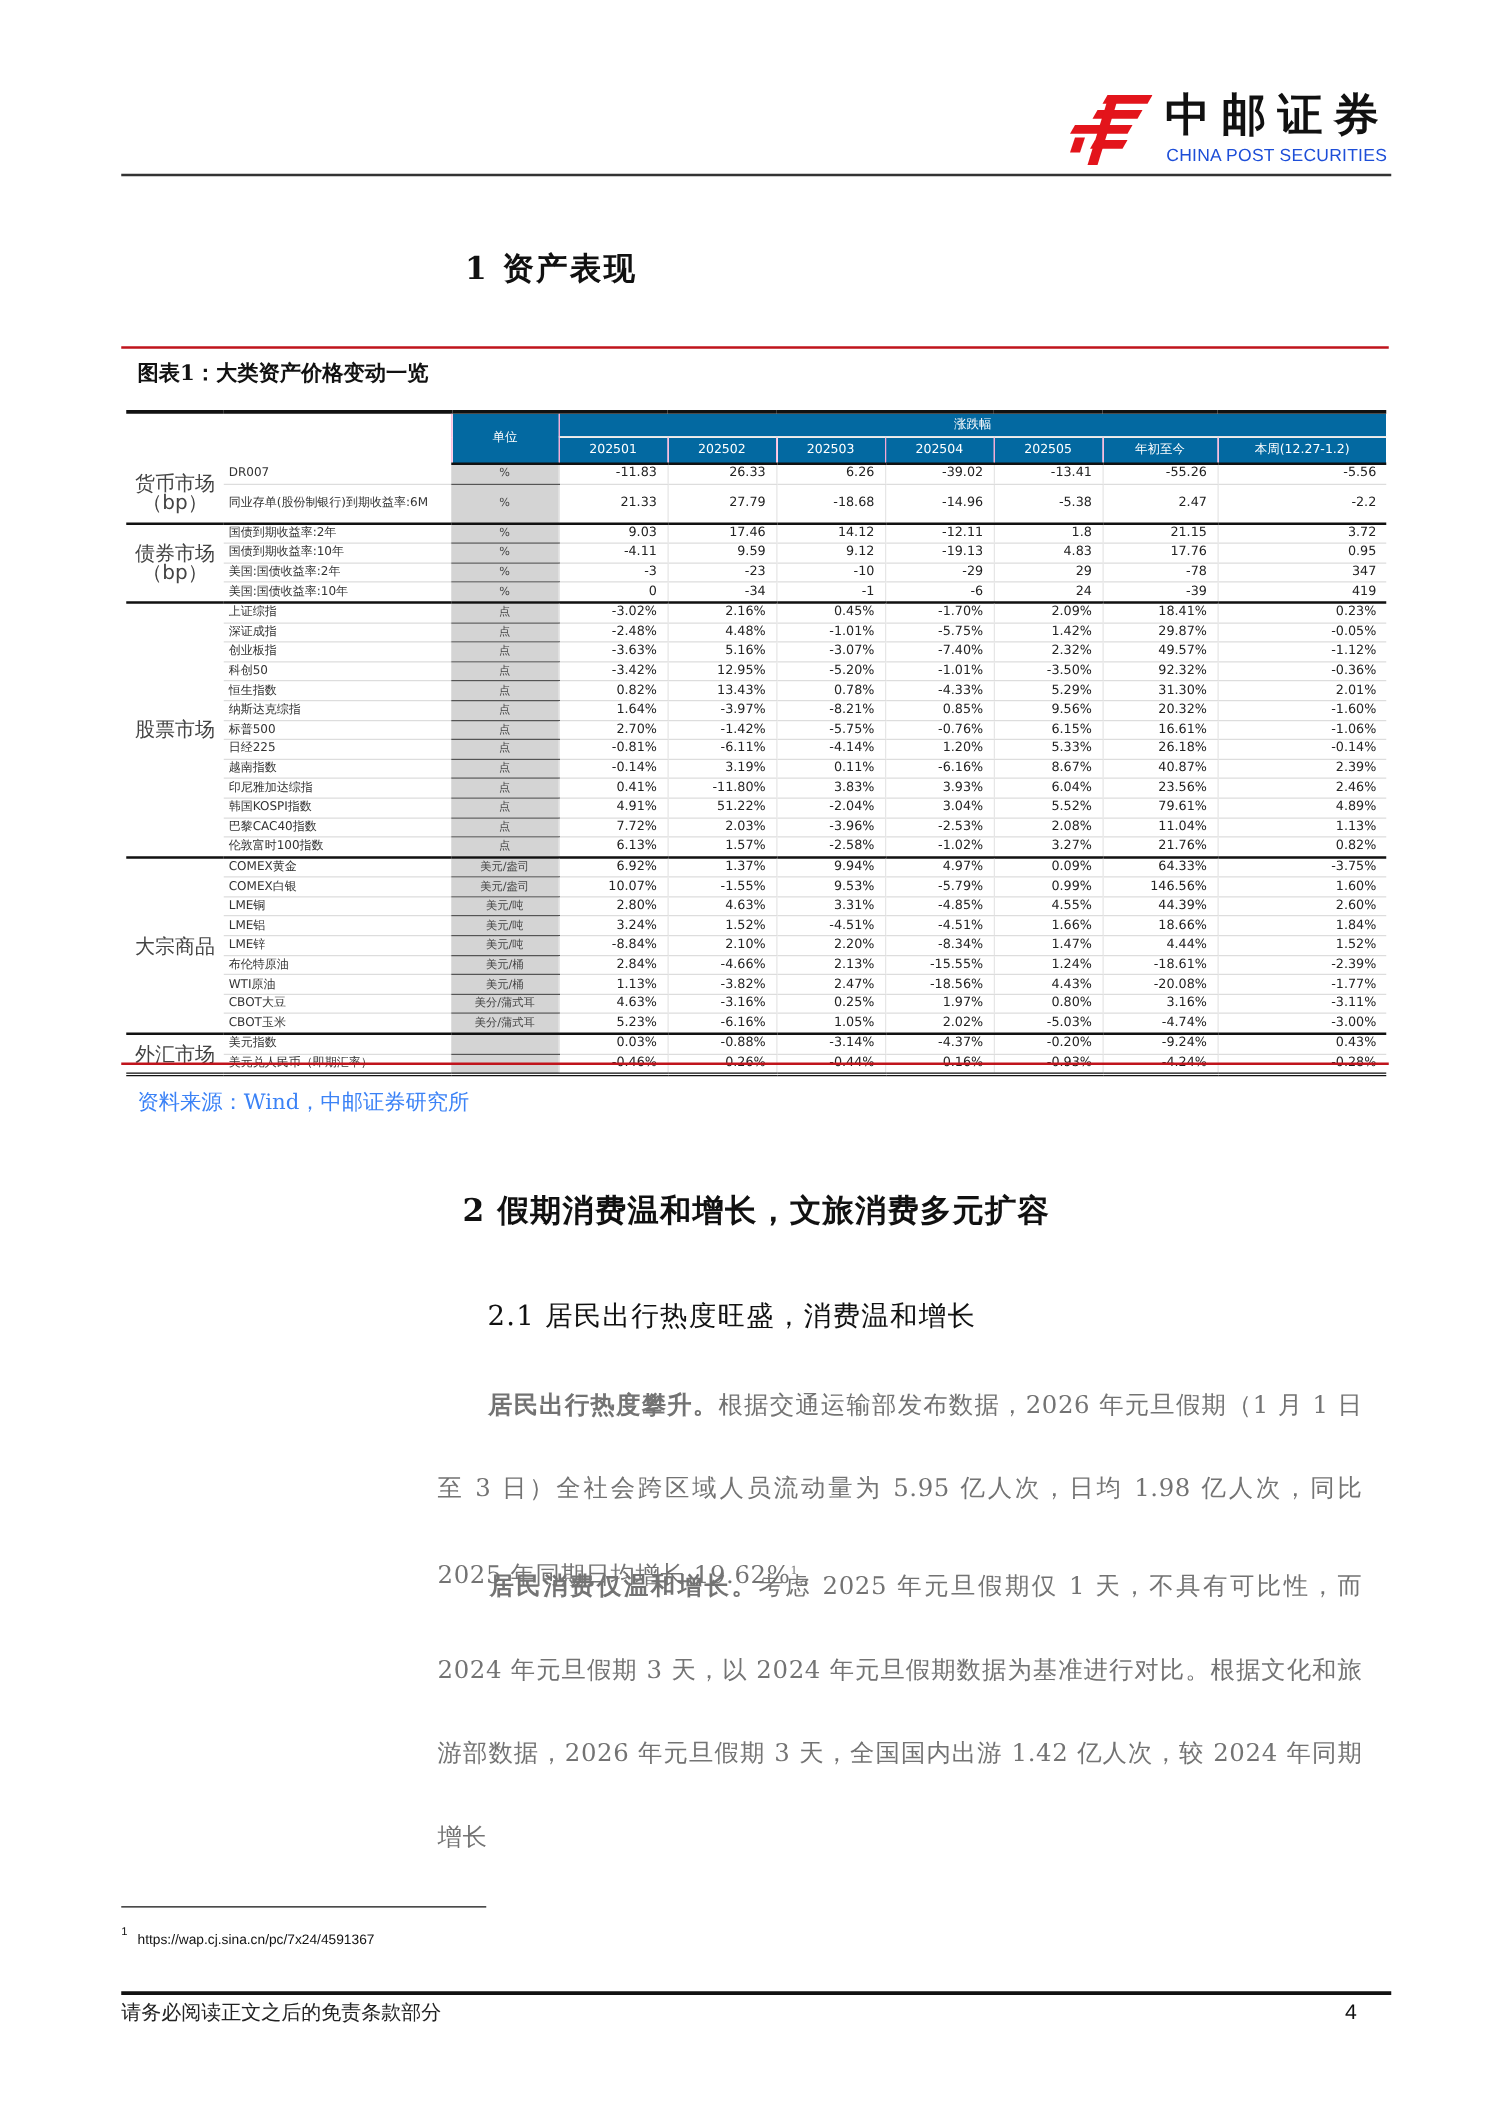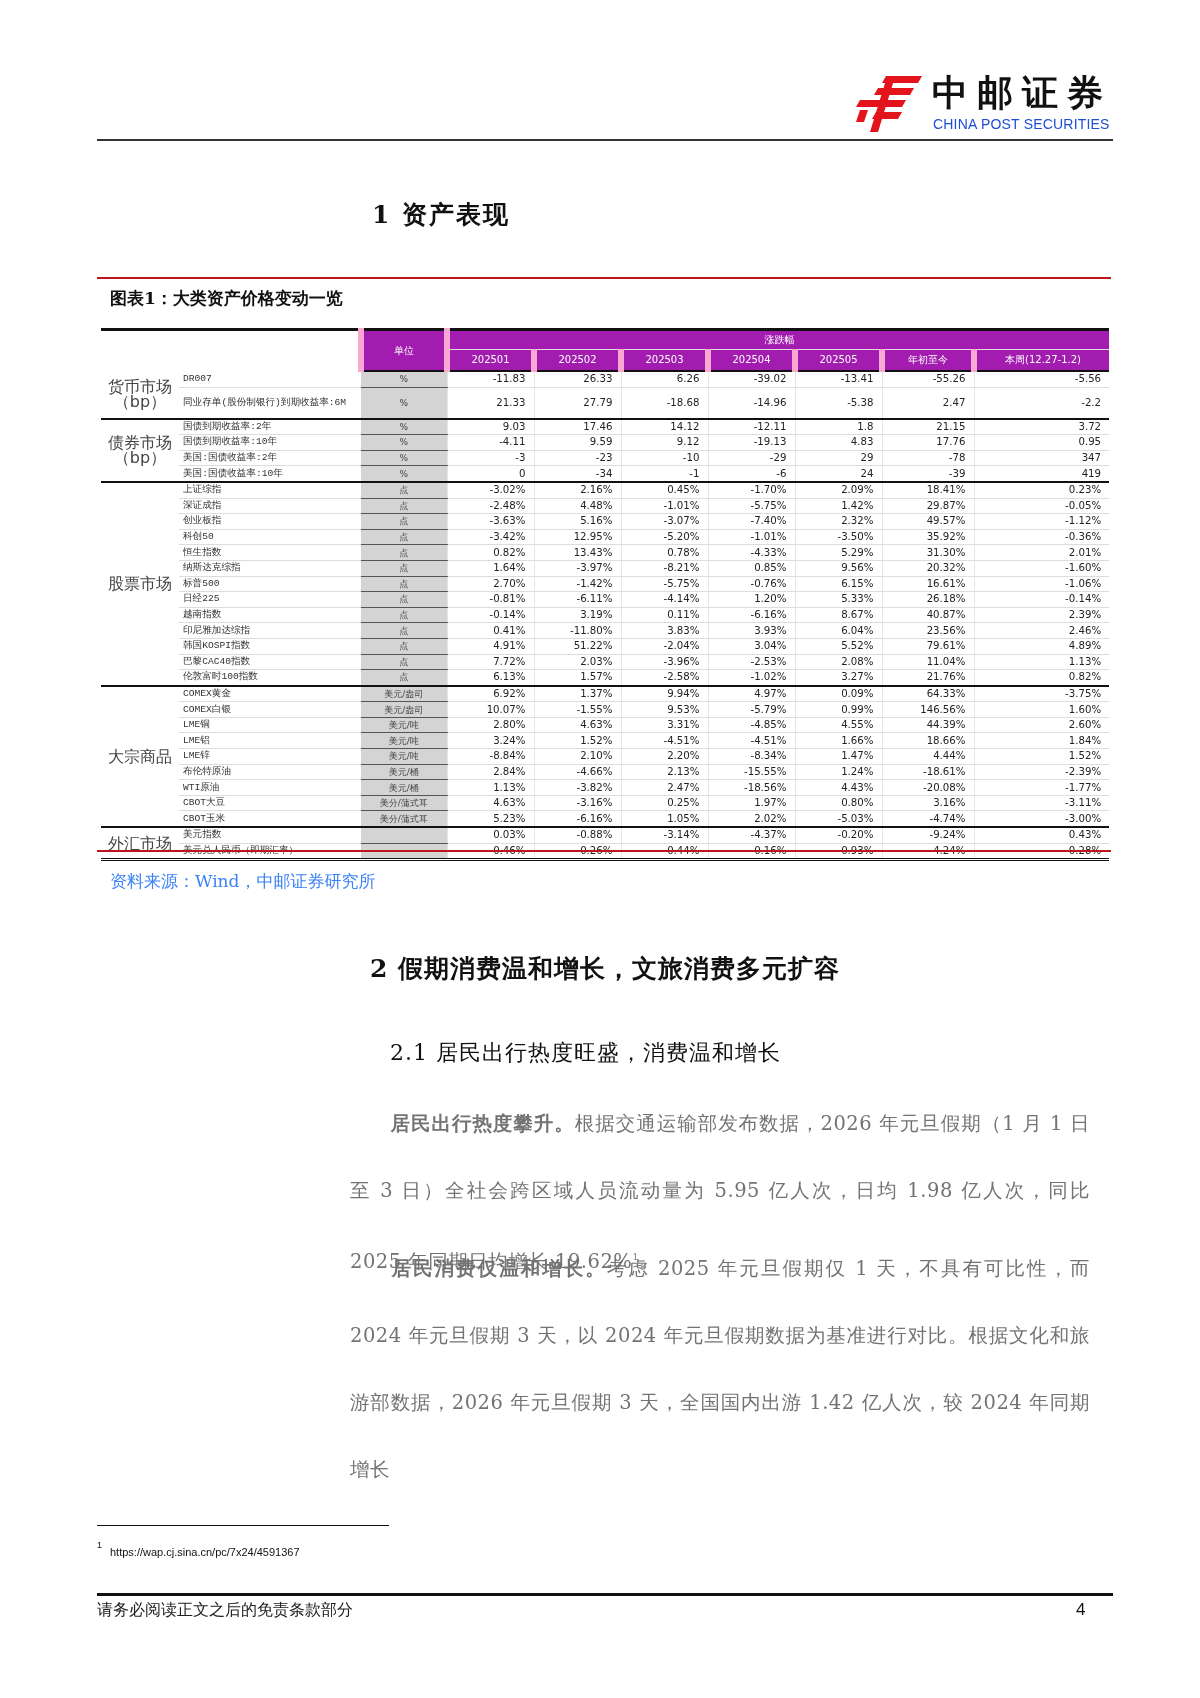--- a/index.html
+++ b/index.html
@@ -11,27 +11,27 @@
   .logo-cn{position:absolute;left:76px;top:0;font-family:"DejaVu Sans",sans-serif;font-weight:bold;font-size:36px;letter-spacing:9px;color:#111;line-height:42px;}
   .logo-en{position:absolute;left:77px;top:44px;font-family:"Liberation Sans",sans-serif;font-size:14px;color:#1d4ed8;letter-spacing:0.2px;}
   .head-rule{left:97px;top:139px;width:1016px;height:2px;background:#333;}
   .h1{left:372px;top:198px;font-size:25px;font-weight:bold;letter-spacing:2px;}
   .fig-rule{left:97px;top:277px;width:1014px;height:2px;background:#c0141c;}
   .fig-title{left:110px;top:287px;font-size:17px;font-weight:bold;}
   
   .tbl-wrap{left:101px;top:328px;width:1008px;}
   table{border-collapse:collapse;width:100%;font-family:"DejaVu Sans",sans-serif;font-size:10.2px;table-layout:fixed;}
   td,th{padding:0 4px;height:14.6px;line-height:14px;white-space:nowrap;overflow:hidden;border-bottom:1px solid #ddd;}
-  th{background:#a21caf;color:#fff;font-weight:normal;text-align:center;font-size:10px;border-left:6px solid #f9a8d4;}
+  th{background:#0369a1;color:#fff;font-weight:normal;text-align:center;font-size:10px;border-left:1px solid #f9a8d4;}
   th.blank{background:#fff;border-bottom:none;border-left:none;}
   .topbar td,.topbar th{border-top:3px solid #111;}
   .hdr2 th{height:20px;border-bottom:2px solid #111;}
   .hdr1 th{height:18px;}
   td.cat{text-align:center;color:#444;font-size:16px;white-space:normal;line-height:15px;border-bottom:none;}
-  td.name{color:#333;font-size:9.6px;font-family:Liberation Mono, monospace;}
+  td.name{color:#333;font-size:9.6px;}
   td.unit{background:#d4d4d4;text-align:center;color:#444;font-size:9px;border-bottom:1px solid #555;}
   td.num{text-align:right;color:#222;border-left:1px solid #e6e6e6;padding-right:8px;}
   tr.grp-end td{border-bottom:2px solid #111;}
   tr.tall td{height:30px;}
   tr.last td{border-bottom:3px double #111;}
   .tbl-bottom-rule{left:97px;top:850px;width:1014px;height:2px;background:#c0141c;}
   .source{left:110px;top:870px;font-size:17px;color:#3b82f6;}
   .h2{left:370px;top:952px;font-size:25px;font-weight:bold;letter-spacing:1px;}
   .h3{left:390px;top:1038px;font-size:22px;font-weight:normal;letter-spacing:1px;}
   .para{left:350px;width:740px;font-size:19.5px;line-height:67px;color:#737373;text-align:justify;letter-spacing:0.5px;}
@@ -204,21 +204,21 @@
           <td class="num">-1.12%</td>
         </tr>
         <tr>
           <td class="name">科创50</td>
           <td class="unit">点</td>
           <td class="num">-3.42%</td>
           <td class="num">12.95%</td>
           <td class="num">-5.20%</td>
           <td class="num">-1.01%</td>
           <td class="num">-3.50%</td>
-          <td class="num">35.92%</td>
+          <td class="num">92.32%</td>
           <td class="num">-0.36%</td>
         </tr>
         <tr>
           <td class="name">恒生指数</td>
           <td class="unit">点</td>
           <td class="num">0.82%</td>
           <td class="num">13.43%</td>
           <td class="num">0.78%</td>
           <td class="num">-4.33%</td>
           <td class="num">5.29%</td>

